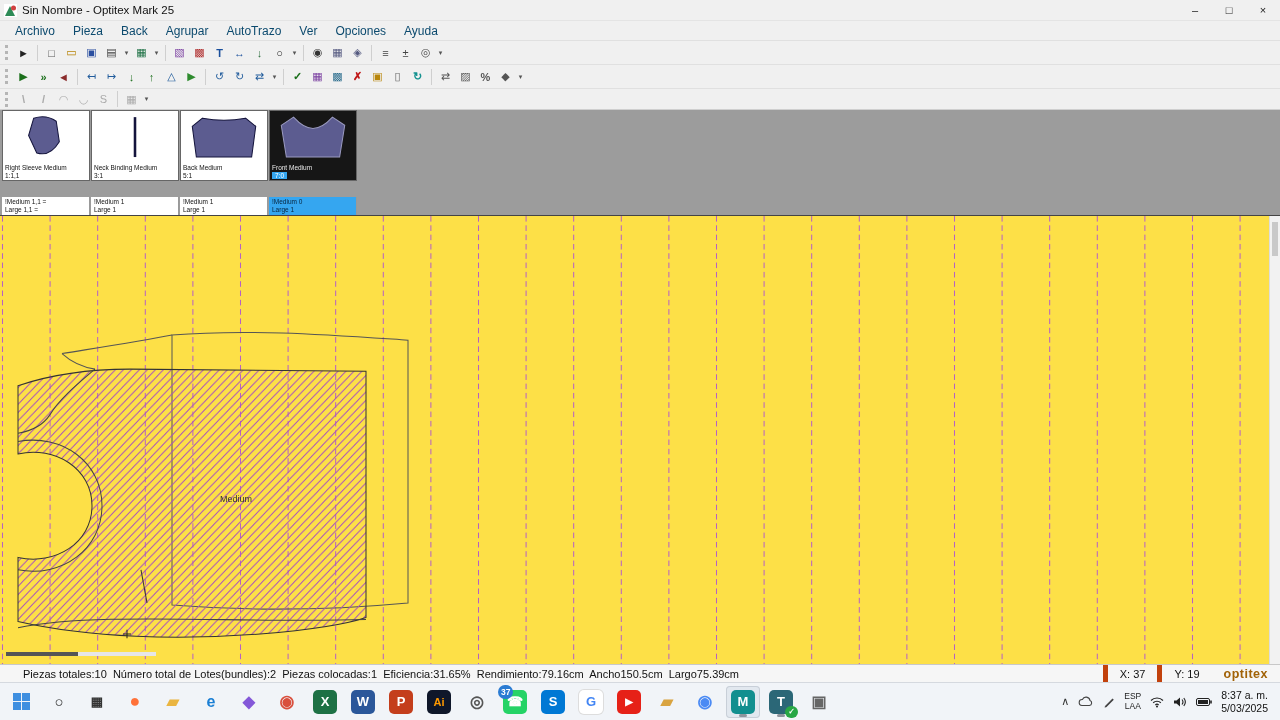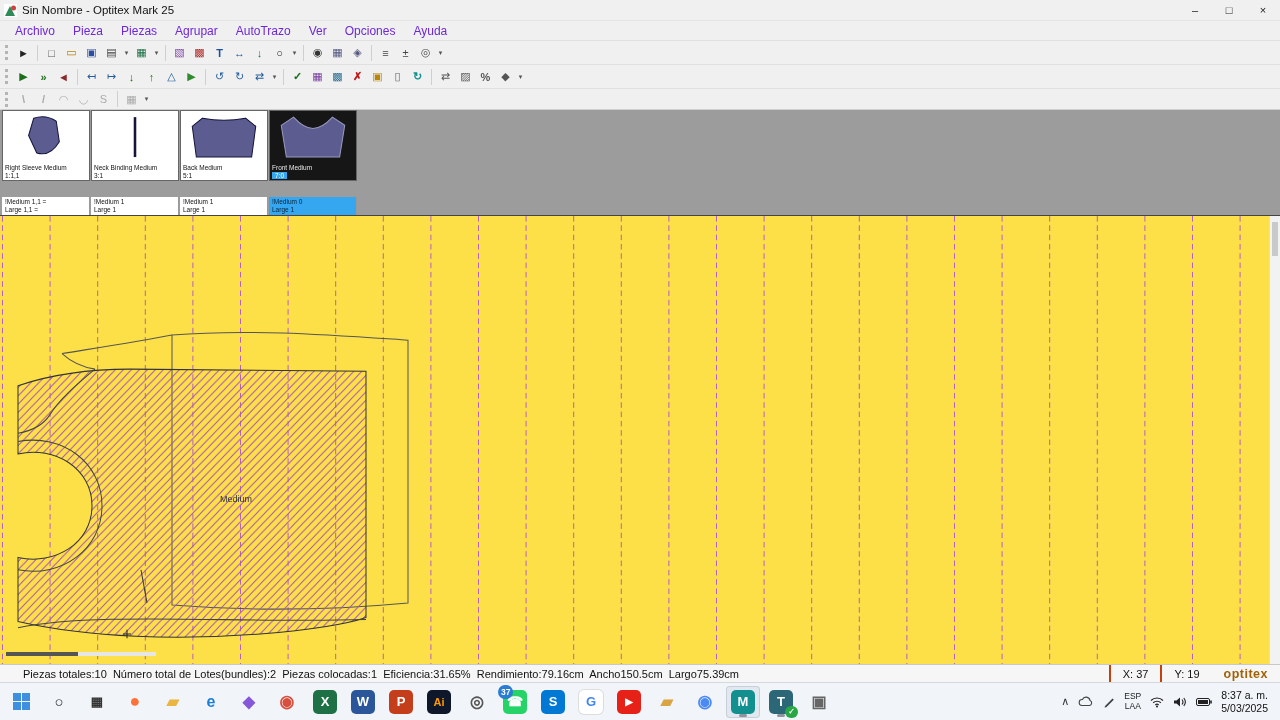--- a/index.html
+++ b/index.html
@@ -8,21 +8,21 @@
   #app { display:flex; flex-direction:column; height:720px; width:1280px; }
 
   
   .titlebar { height:20px; background:#f0f0f0; display:flex; align-items:center; padding-left:4px; gap:5px; flex:none; }
   .titlebar .title { font-size:11.5px; color:#111; }
   .wctrls { margin-left:auto; display:flex; height:100%; }
   .wbtn { width:34px; display:flex; align-items:center; justify-content:center; font-size:11px; color:#222; border:0; background:transparent; font-family:inherit; }
 
   
   .menubar { height:20px; background:#f0f0f0; display:flex; align-items:center; font-size:12px; border-top:1px solid #e4e4e4; flex:none; padding-left:6px; }
-  .mitem { padding:2px 9px; color:#6d28d9; }
+  .mitem { padding:2px 9px; color:#0c4a6e; }
 
   
   .toolbar { background:#f0f0f0; display:flex; align-items:center; padding-left:2px; gap:1px; border-top:1px solid #e0e0e0; flex:none; }
   .toolbar.r1, .toolbar.r2 { height:24px; }
   .toolbar.r3 { height:21px; }
   .grip { width:0; height:15px; border-left:3px dotted #b5b5b5; margin:0 5px 0 3px; }
   .tbtn { width:19px; height:19px; border:0; background:transparent; display:flex; align-items:center; justify-content:center; font-size:11px; padding:0; font-family:inherit; }
   .tsep { width:1px; height:16px; background:#cfcfcf; margin:0 3px; display:inline-block; }
   .tcar { font-size:7px; color:#555; width:9px; text-align:center; }
 
@@ -50,21 +50,21 @@
   .vscroll { position:absolute; right:0; top:0; bottom:0; width:11px; background:#f2f2f2; border-left:1px solid #dcdcdc; }
   .vscroll .thumb { margin:6px 2px 0; height:34px; background:#c9c9c9; }
 
   
   .tabstrip { height:16px; background:#c9c9c9; flex:none; display:flex; align-items:flex-end; padding-left:2px; border-top:1px solid #999; }
   .ptab { background:#e9e9e9; border:1px solid #8a8a8a; border-bottom:none; font-size:9.5px; padding:0 6px; height:14px; display:flex; align-items:center; color:#222; }
 
   
   .statusbar { height:18px; background:#f6f6f6; border-top:1px solid #c8c8c8; display:flex; align-items:center; font-size:11px; flex:none; color:#111; }
   .statusbar .summary { flex:1; padding-left:23px; white-space:pre; overflow:hidden; }
-  .stcell { border-left:2px solid #c2410c; padding:8px 12px; height:100%; display:flex; align-items:center; white-space:pre; }
+  .stcell { border-left:5px solid #c2410c; padding:8px 12px; height:100%; display:flex; align-items:center; white-space:pre; }
   .brand { color:#a16207; font-weight:bold; font-size:12.5px; padding:0 12px; letter-spacing:0.5px; }
 
   
   .taskbar { height:38px; background:#f1f4f8; border-top:1px solid #d5d9df; display:flex; align-items:center; padding:0 4px; gap:4px; flex:none; }
   .app { position:relative; width:34px; height:32px; display:flex; align-items:center; justify-content:center; border-radius:4px; flex:none; }
   .app .ic { width:24px; height:24px; border-radius:5px; display:flex; align-items:center; justify-content:center; font-size:13px; font-weight:bold; }
   .badge { position:absolute; top:-1px; left:0; min-width:15px; height:14px; border-radius:8px; background:#2b7cd3; color:#fff; font-size:8.5px; display:flex; align-items:center; justify-content:center; padding:0 3px; font-weight:bold; }
   .app.open::after { content:""; position:absolute; bottom:1px; left:13px; width:8px; height:3px; border-radius:2px; background:#8f959d; }
   .app.active { background:#e2e8ef; box-shadow:inset 0 0 0 1px #c8cfd8; }
   .tray { margin-left:auto; display:flex; align-items:center; gap:9px; padding-right:8px; }
@@ -88,21 +88,21 @@
       <button class="wbtn">–</button>
       <button class="wbtn">□</button>
       <button class="wbtn">×</button>
     </div>
   </div>
 
   <div class="menubar">
 
   <span class="mitem"><span>Archivo</span></span>
       <span class="mitem"><span>Pieza</span></span>
-      <span class="mitem"><span>Piezas</span></span>
+      <span class="mitem"><span>Back</span></span>
       <span class="mitem"><span>Agrupar</span></span>
       <span class="mitem"><span>AutoTrazo</span></span>
       <span class="mitem"><span>Ver</span></span>
       <span class="mitem"><span>Opciones</span></span>
       <span class="mitem"><span>Ayuda</span></span>
     </div>
 
   <div class="toolbar r1">
     <span class="grip"></span>
 

